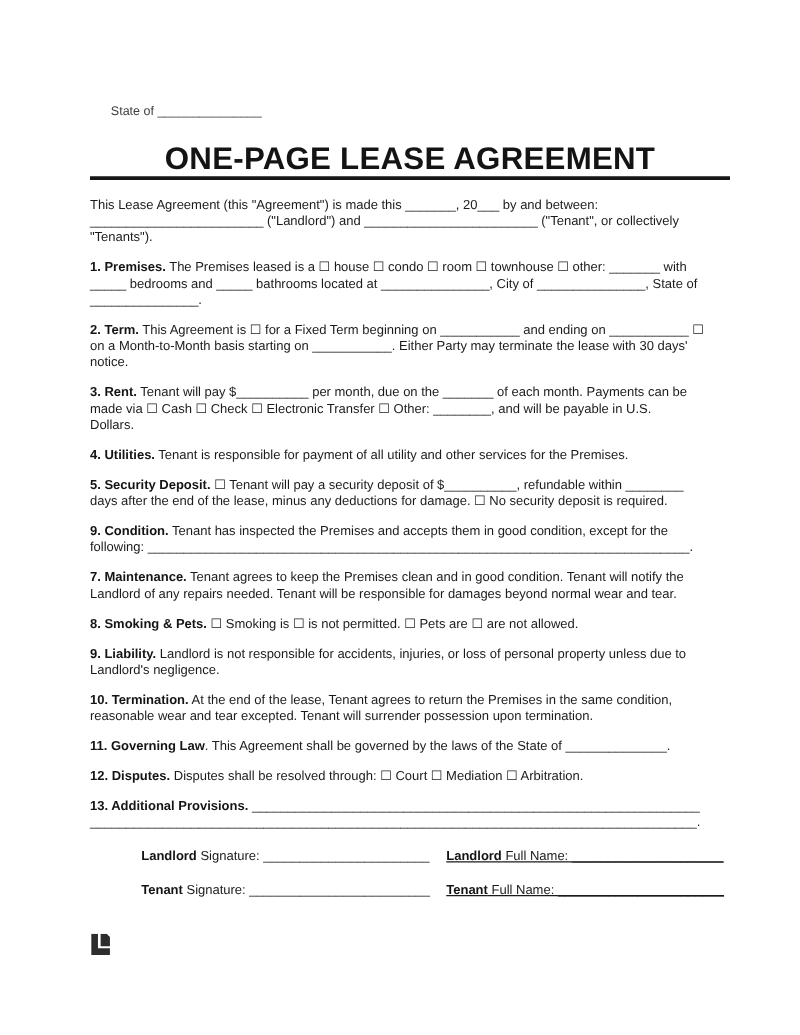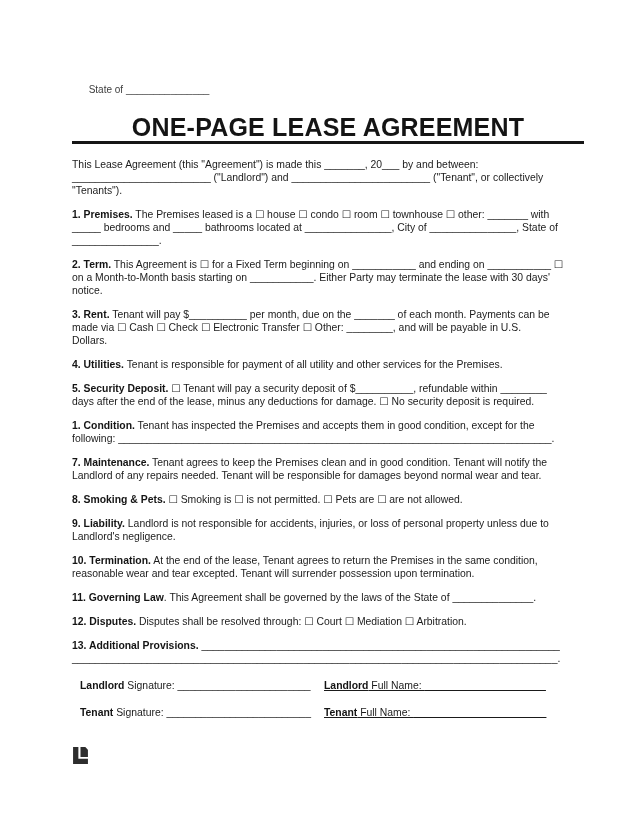--- a/index.html
+++ b/index.html
@@ -61,20 +61,21 @@
   }
   .sig-block {
     margin-top: 14px;
     padding-left: 8px;
   }
   .sig-row {
     display: flex;
     font-size: 10.4px;
     line-height: 13px;
     margin-bottom: 14px;
+    margin-left: 33px;
   }
   .sig-cell-left {
     width: 244px;
     white-space: pre-wrap;
   }
   .sig-cell-right {
     flex: 1;
     white-space: pre-wrap;
     text-decoration: underline;
   }
@@ -114,21 +115,21 @@
 
     <p class="para"><b>3. Rent.</b><span> Tenant will pay $__________ per month, due on the _______ of each month. Payments can be
 made via ☐ Cash ☐ Check ☐ Electronic Transfer ☐ Other: ________, and will be payable in U.S.
 Dollars.</span></p>
 
     <p class="para"><b>4. Utilities.</b><span> Tenant is responsible for payment of all utility and other services for the Premises.</span></p>
 
     <p class="para"><b>5. Security Deposit.</b><span> ☐ Tenant will pay a security deposit of $__________, refundable within ________
 days after the end of the lease, minus any deductions for damage. ☐ No security deposit is required.</span></p>
 
-    <p class="para"><b>1. Condition.</b><span> Tenant has inspected the Premises and accepts them in good condition, except for the
+    <p class="para"><b>9. Condition.</b><span> Tenant has inspected the Premises and accepts them in good condition, except for the
 following: ___________________________________________________________________________.</span></p>
 
     <p class="para"><b>7. Maintenance.</b><span> Tenant agrees to keep the Premises clean and in good condition. Tenant will notify the
 Landlord of any repairs needed. Tenant will be responsible for damages beyond normal wear and tear.</span></p>
 
     <p class="para"><b>8. Smoking &amp; Pets.</b><span> ☐ Smoking is ☐ is not permitted. ☐ Pets are ☐ are not allowed.</span></p>
 
     <p class="para"><b>9. Liability.</b><span> Landlord is not responsible for accidents, injuries, or loss of personal property unless due to
 Landlord's negligence.</span></p>
 

